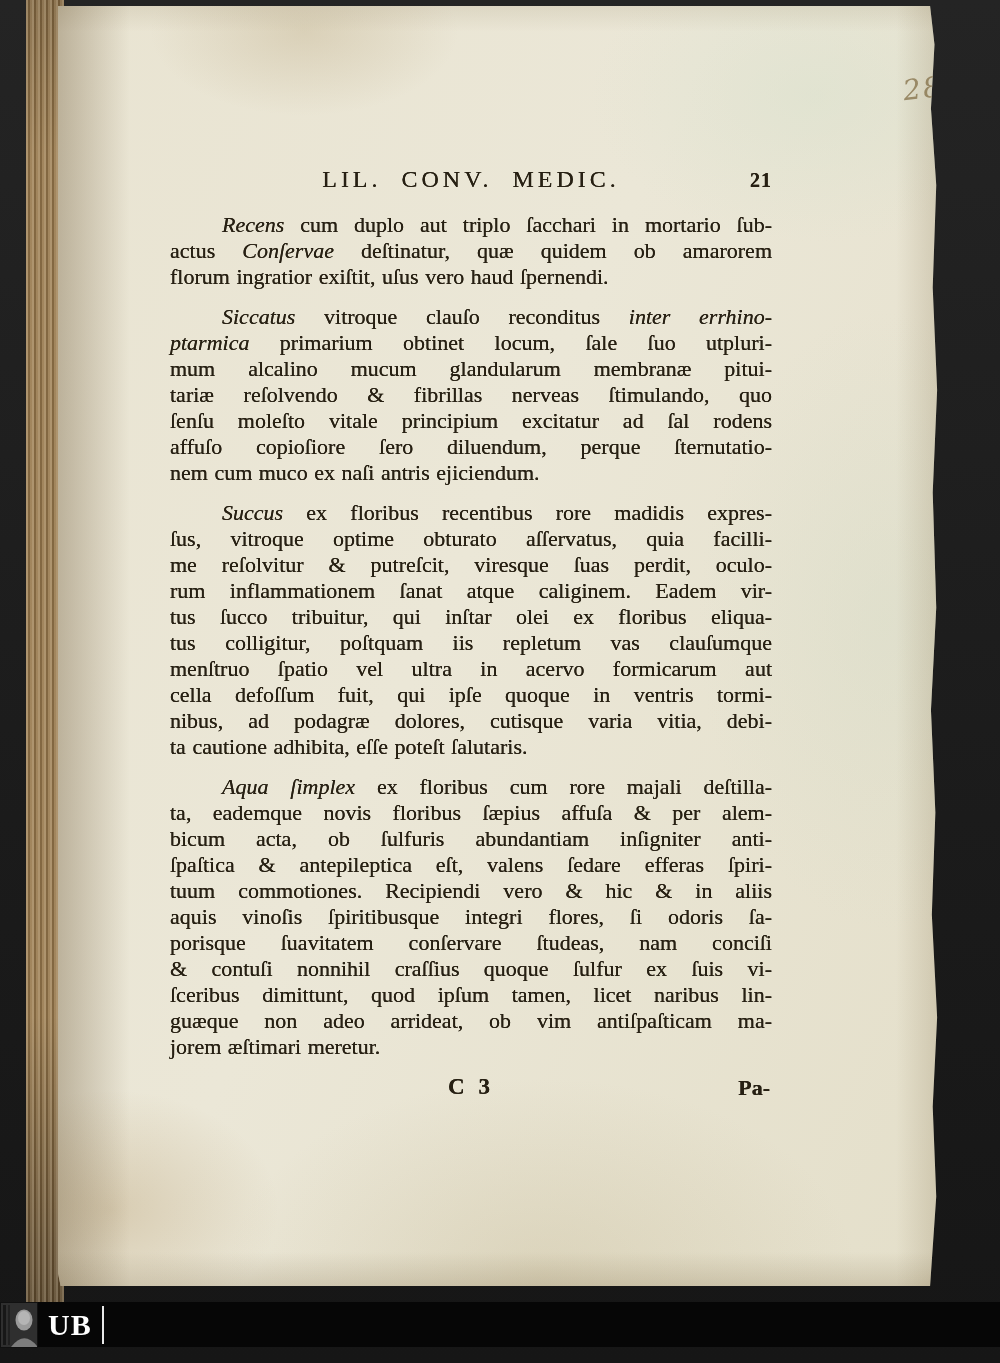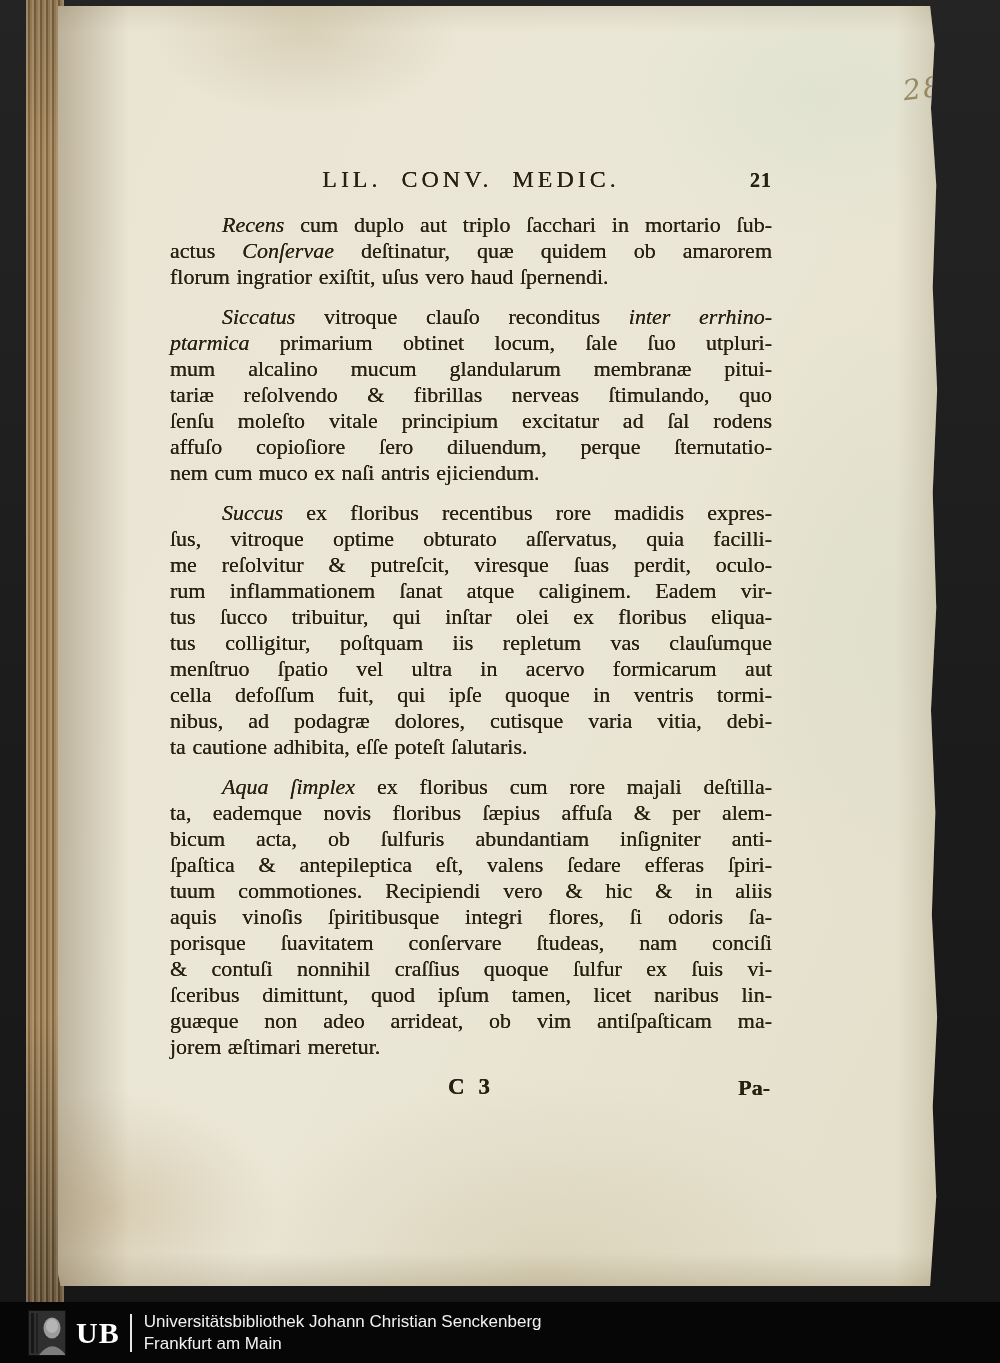--- a/index.html
+++ b/index.html
@@ -58,22 +58,22 @@
   .line { display:block; }
   .line.just { text-align:justify; text-align-last:justify; }
   .line.first { text-indent:52px; }
   .it { font-style:italic; }
 
   .sigline { position:relative; margin-top:4px; height:28px; text-align:center; font-size:23px; }
   .sig   { font-weight:600; letter-spacing:4px; }
   .catch { position:absolute; right:2px; top:1px; font-size:22px; font-weight:600; }
 
   
-  .footer { position:absolute; left:0; top:1302px; width:1000px; height:61px;
-    background:#060606; display:flex; align-items:center; padding-left:28px; }
+  .footer { position:absolute; left:0; top:1302px; width:1000px; height:45px;
+    background:#060606; display:flex; align-items:center; }
   .emblem { width:38px; height:46px; flex:0 0 auto; }
   .ublogo { color:#ffffff; font:bold 30px "Liberation Serif",serif;
     letter-spacing:1px; margin-left:10px; }
   .sep { width:2px; height:38px; background:#e8e8e8; margin-left:10px; }
   .ftext { margin-left:12px; color:#f2f2f2;
     font:17px/1.28 "Liberation Sans","DejaVu Sans",sans-serif; }
 </style>
 </head>
 <body>
 
@@ -149,19 +149,15 @@
         <rect x="1" y="1" width="36" height="44" fill="#2f2f2f"></rect>
         <rect x="3" y="3" width="3" height="40" fill="#171717"></rect>
         <rect x="8" y="3" width="2" height="40" fill="#202020"></rect>
         <ellipse cx="24" cy="18" rx="8.5" ry="10.5" fill="#9b9b9b"></ellipse>
         <ellipse cx="24" cy="16" rx="6" ry="7" fill="#b5b5b5"></ellipse>
         <path d="M11 45 Q24 28 37 44 L37 45 Z" fill="#7d7d7d"></path>
       </svg>
     </span>
     <span class="ublogo">UB</span>
     <span class="sep"></span>
-    <span class="ftext">
-      <span style="display:block">Universitätsbibliothek Johann Christian Senckenberg</span>
-      <span style="display:block">Frankfurt am Main</span>
-    </span>
   </div>
 
 </div>
 
 </body></html>

